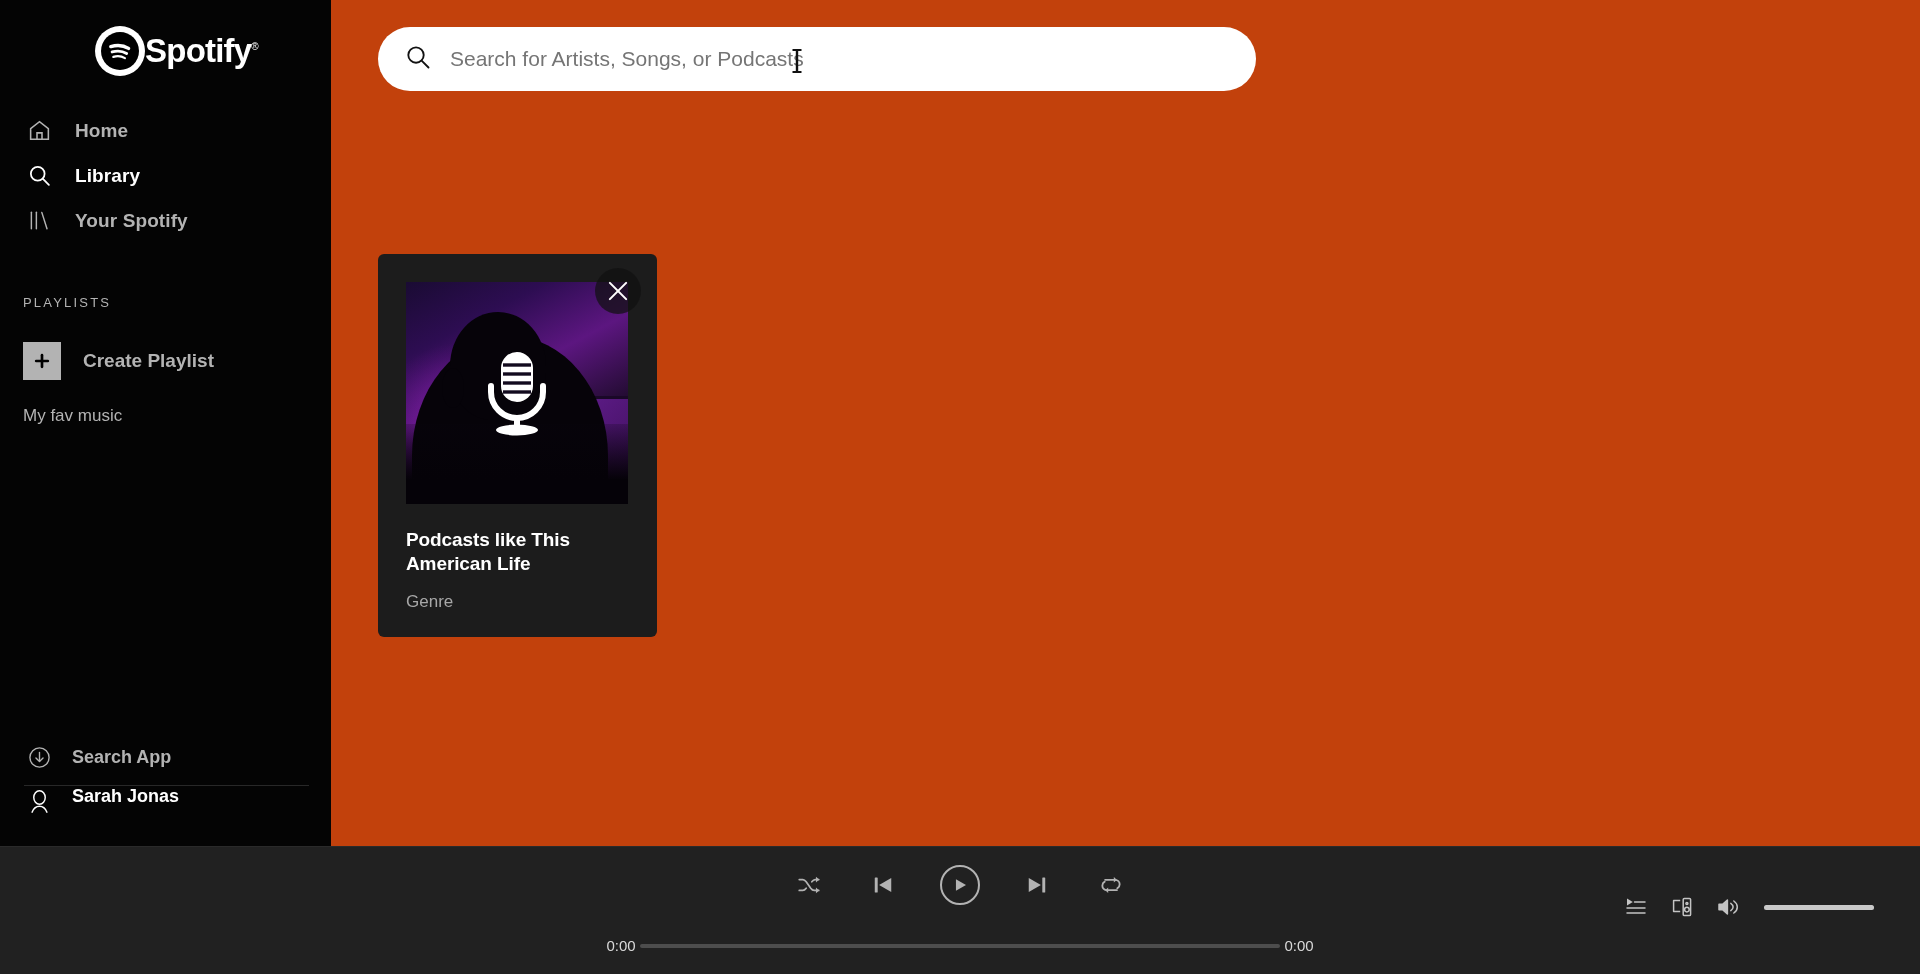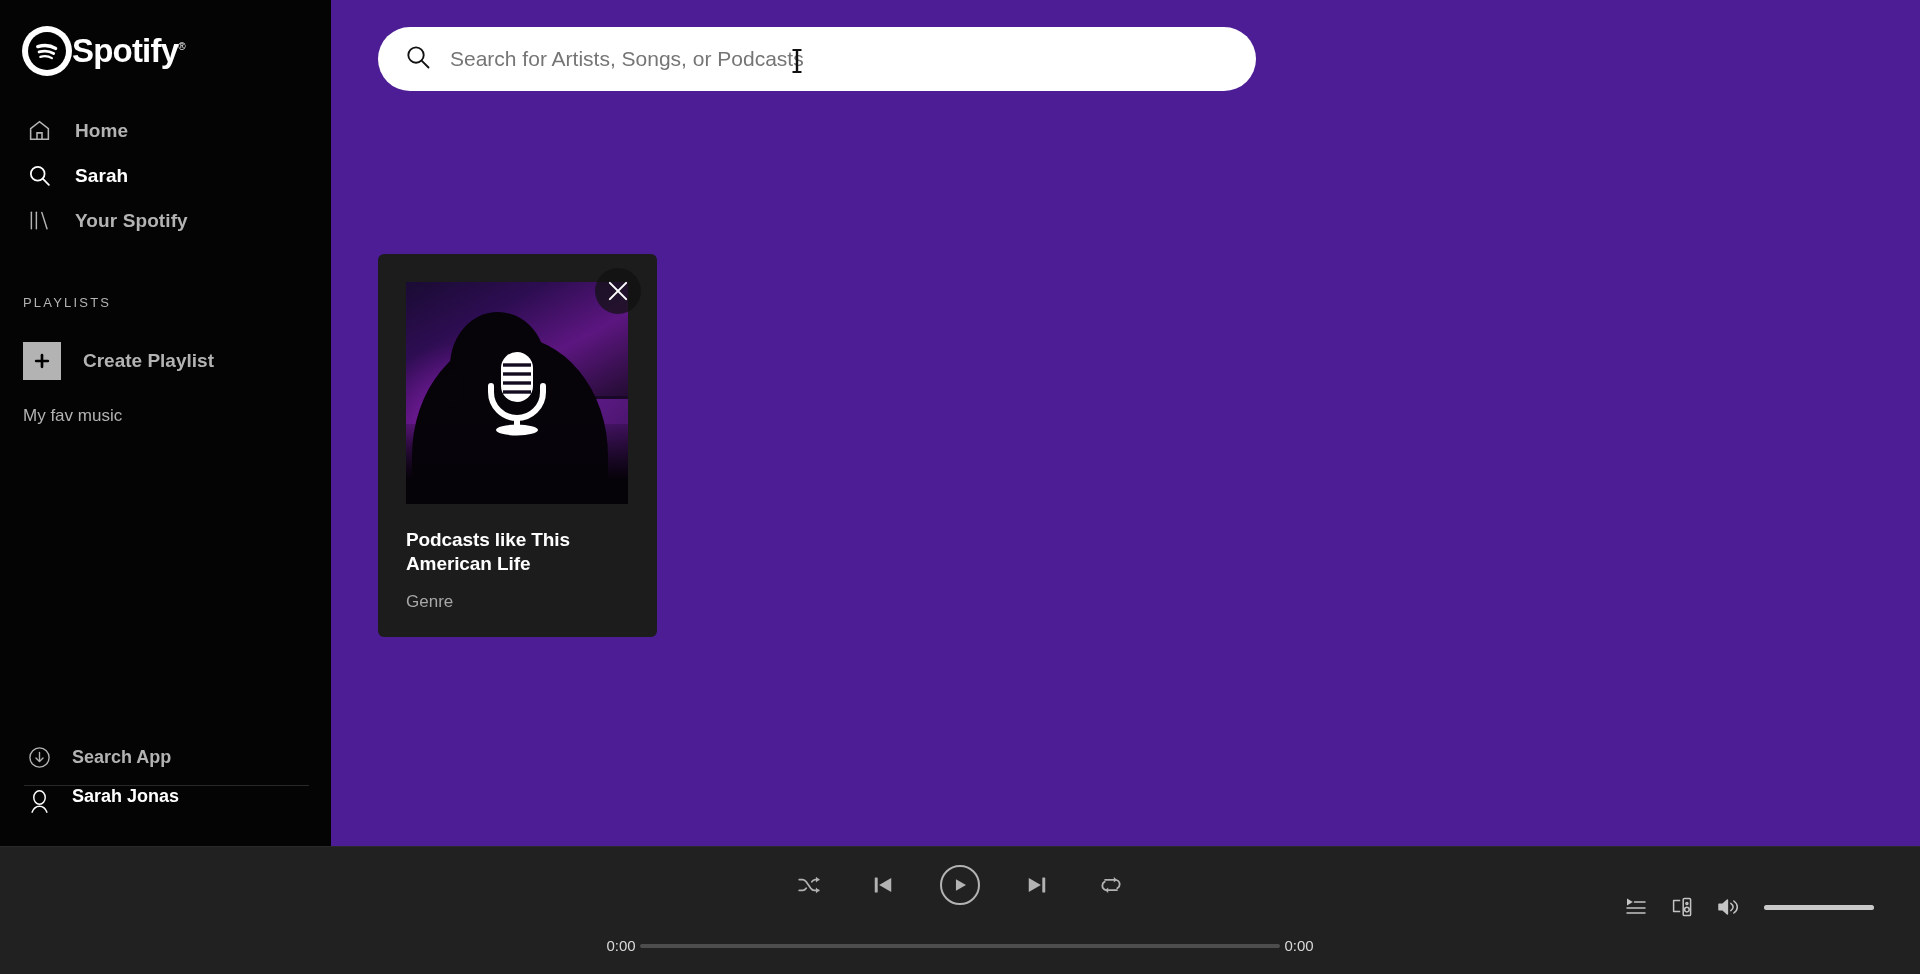--- a/index.html
+++ b/index.html
@@ -19,20 +19,21 @@
   #sidebar {
     position: absolute; left: 0; top: 0;
     width: 331px; height: 846px;
     background: #040404;
     display: flex; flex-direction: column;
   }
   #logo-row {
     display: flex; align-items: center;
     margin: 26px 0 0 22px;
     gap: 0;
+    justify-content: center;
   }
   #logo-mark {
     width: 50px; height: 50px; border-radius: 50%;
     background: #ffffff;
     display: flex; align-items: center; justify-content: center;
     flex: none;
   }
   #logo-word {
     color: #ffffff;
     font-size: 33px;
@@ -121,21 +122,21 @@
     height: 54px;
     cursor: pointer;
   }
   #user-label { font-size: 18px; font-weight: bold; color: #ffffff; }
 
   
   #main {
     position: absolute;
     left: 331px; top: 0;
     width: 1589px; height: 846px;
-    background: #4c1d95;
+    background: #c2410c;
   }
 
   #search-wrap {
     position: absolute;
     left: 47px; top: 27px;
     width: 878px; height: 64px;
   }
   #search-box {
     width: 100%; height: 100%;
     background: #ffffff;
@@ -362,21 +363,21 @@
         <span class="nav-label">Home</span>
       </div>
 
       <div class="nav-item active">
         <span class="nav-icon">
           <svg width="25" height="25" viewBox="0 0 24 24" fill="none" stroke="#ffffff" stroke-width="1.7">
             <circle cx="10.3" cy="10.3" r="6.6"></circle>
             <line x1="15.3" y1="15.3" x2="21" y2="21" stroke-linecap="round"></line>
           </svg>
         </span>
-        <span class="nav-label">Sarah</span>
+        <span class="nav-label">Library</span>
       </div>
 
       <div class="nav-item">
         <span class="nav-icon">
           <svg width="25" height="25" viewBox="0 0 24 24" fill="none" stroke="#b3b3b3" stroke-width="1.4">
             <line x1="4.2" y1="4" x2="4.2" y2="20" stroke-linecap="round"></line>
             <line x1="9" y1="4" x2="9" y2="20" stroke-linecap="round"></line>
             <line x1="14.2" y1="4.2" x2="19.2" y2="20" stroke-linecap="round"></line>
           </svg>
         </span>

